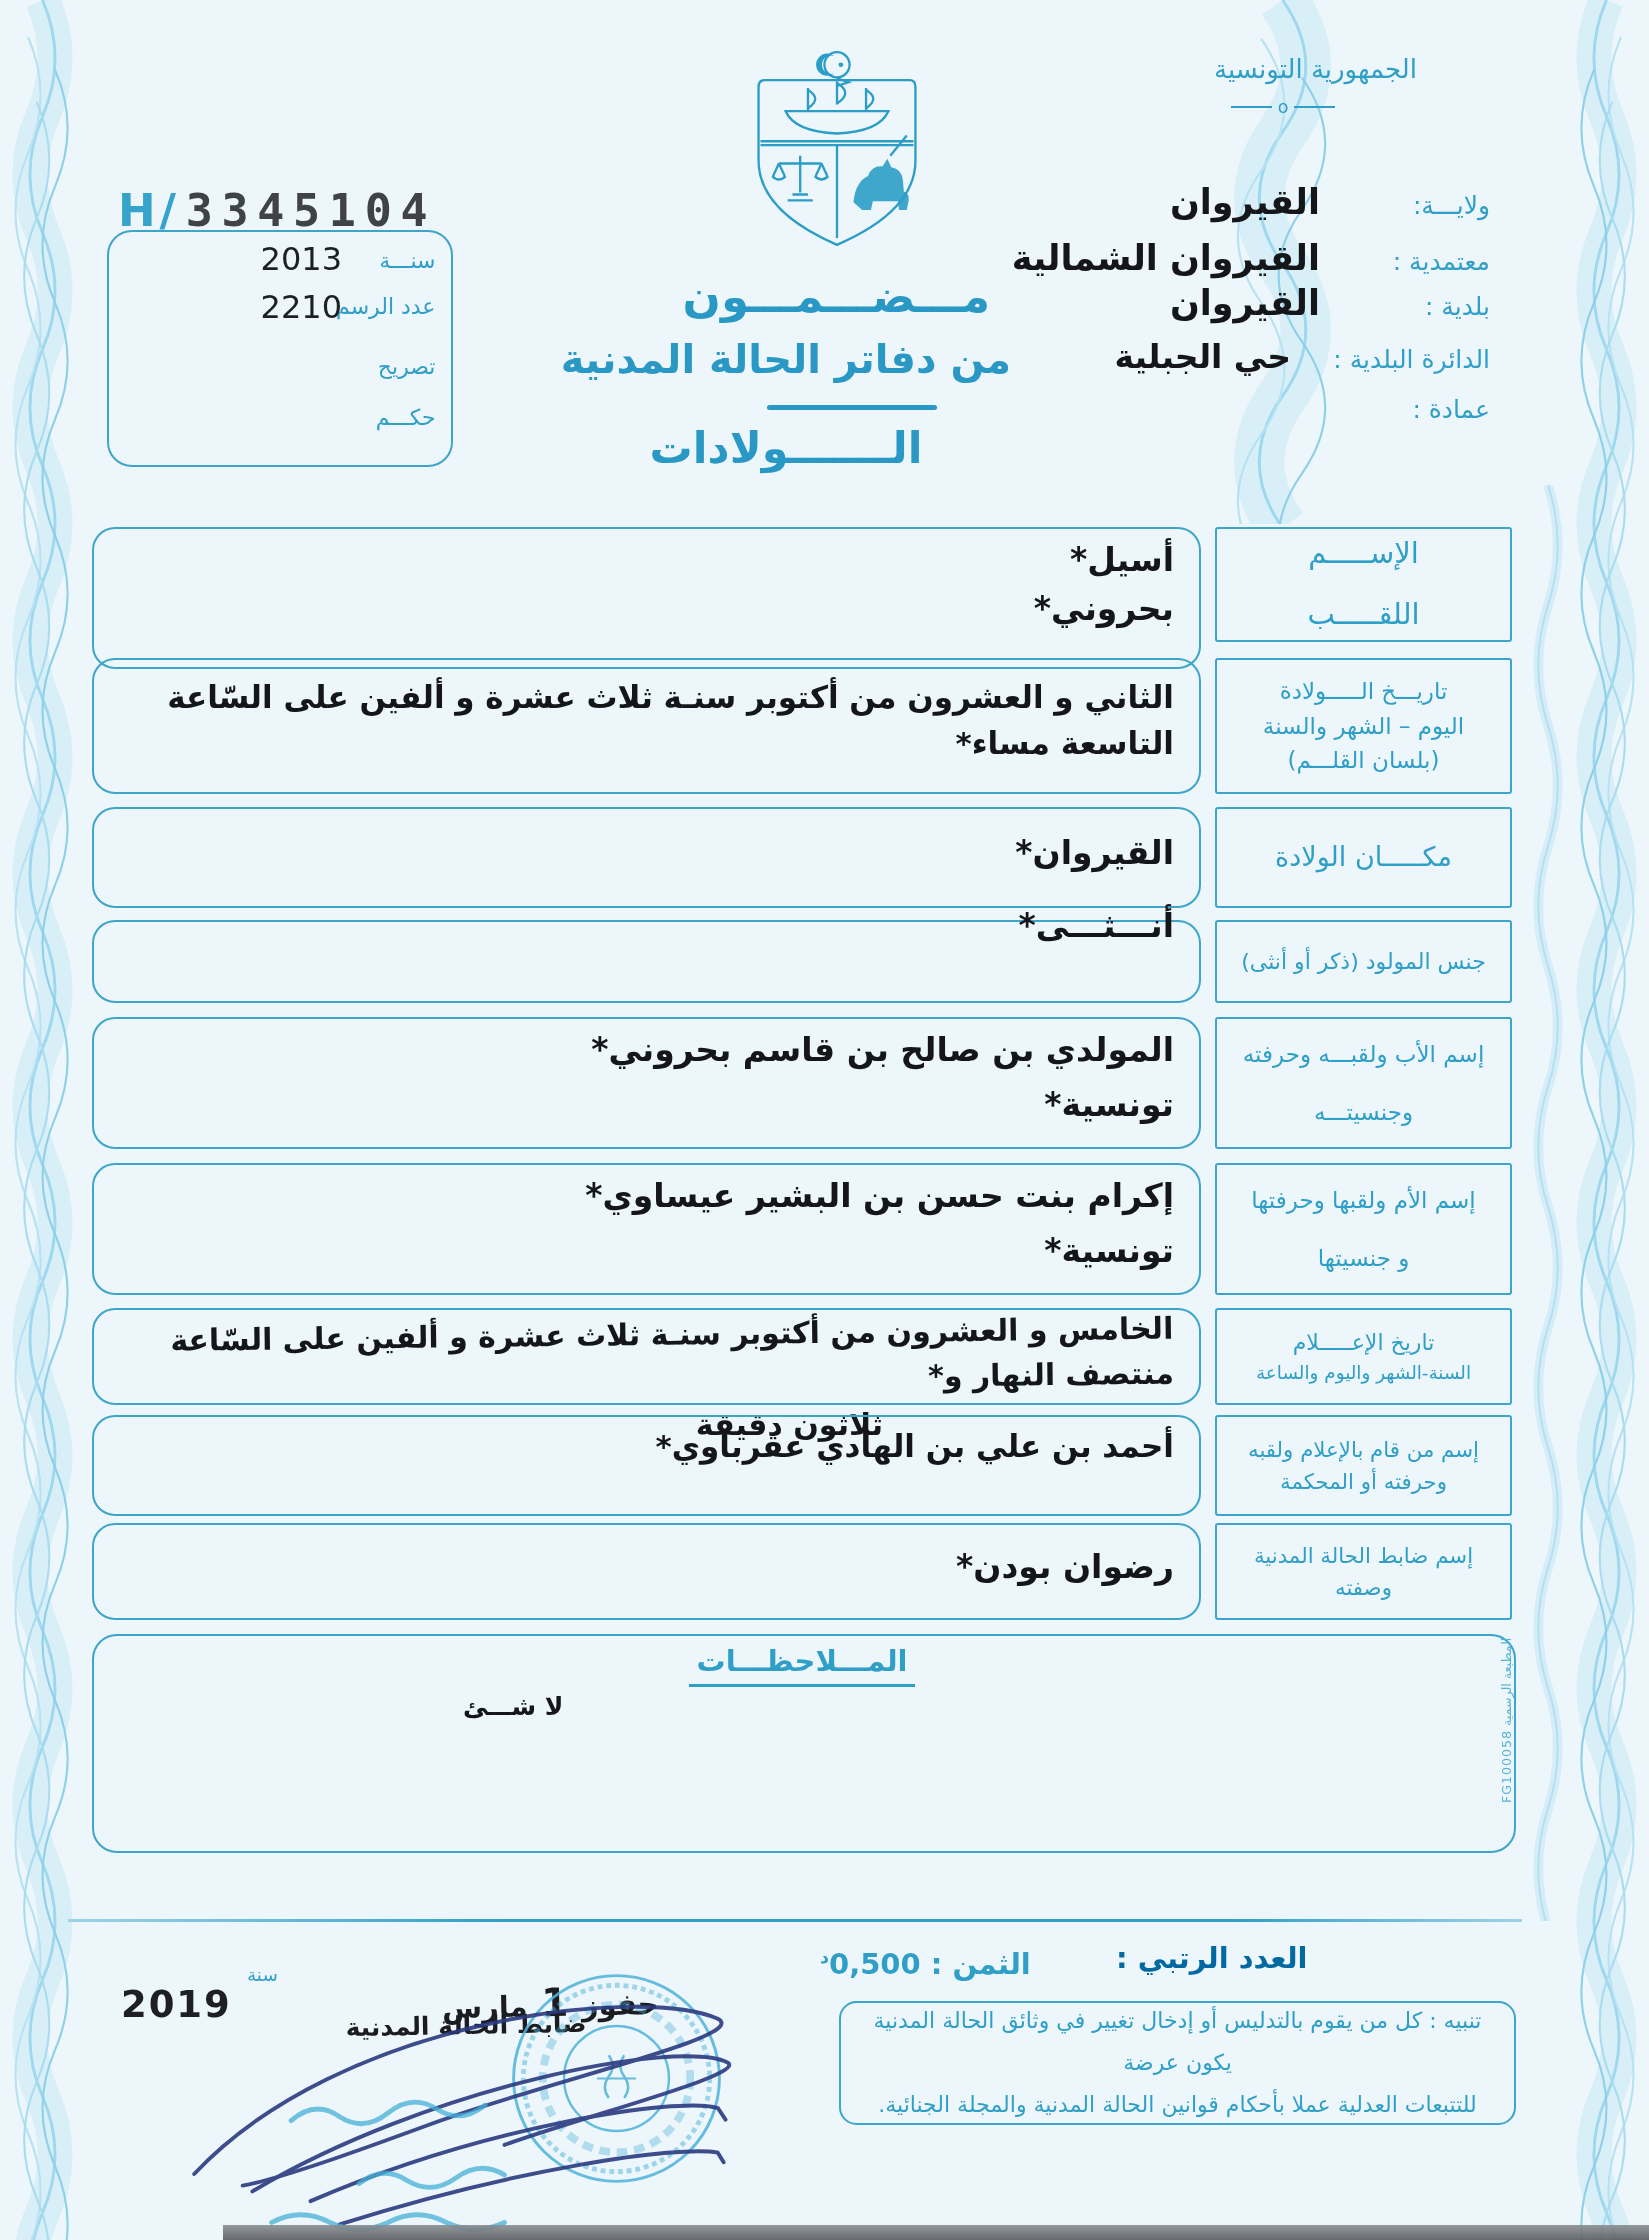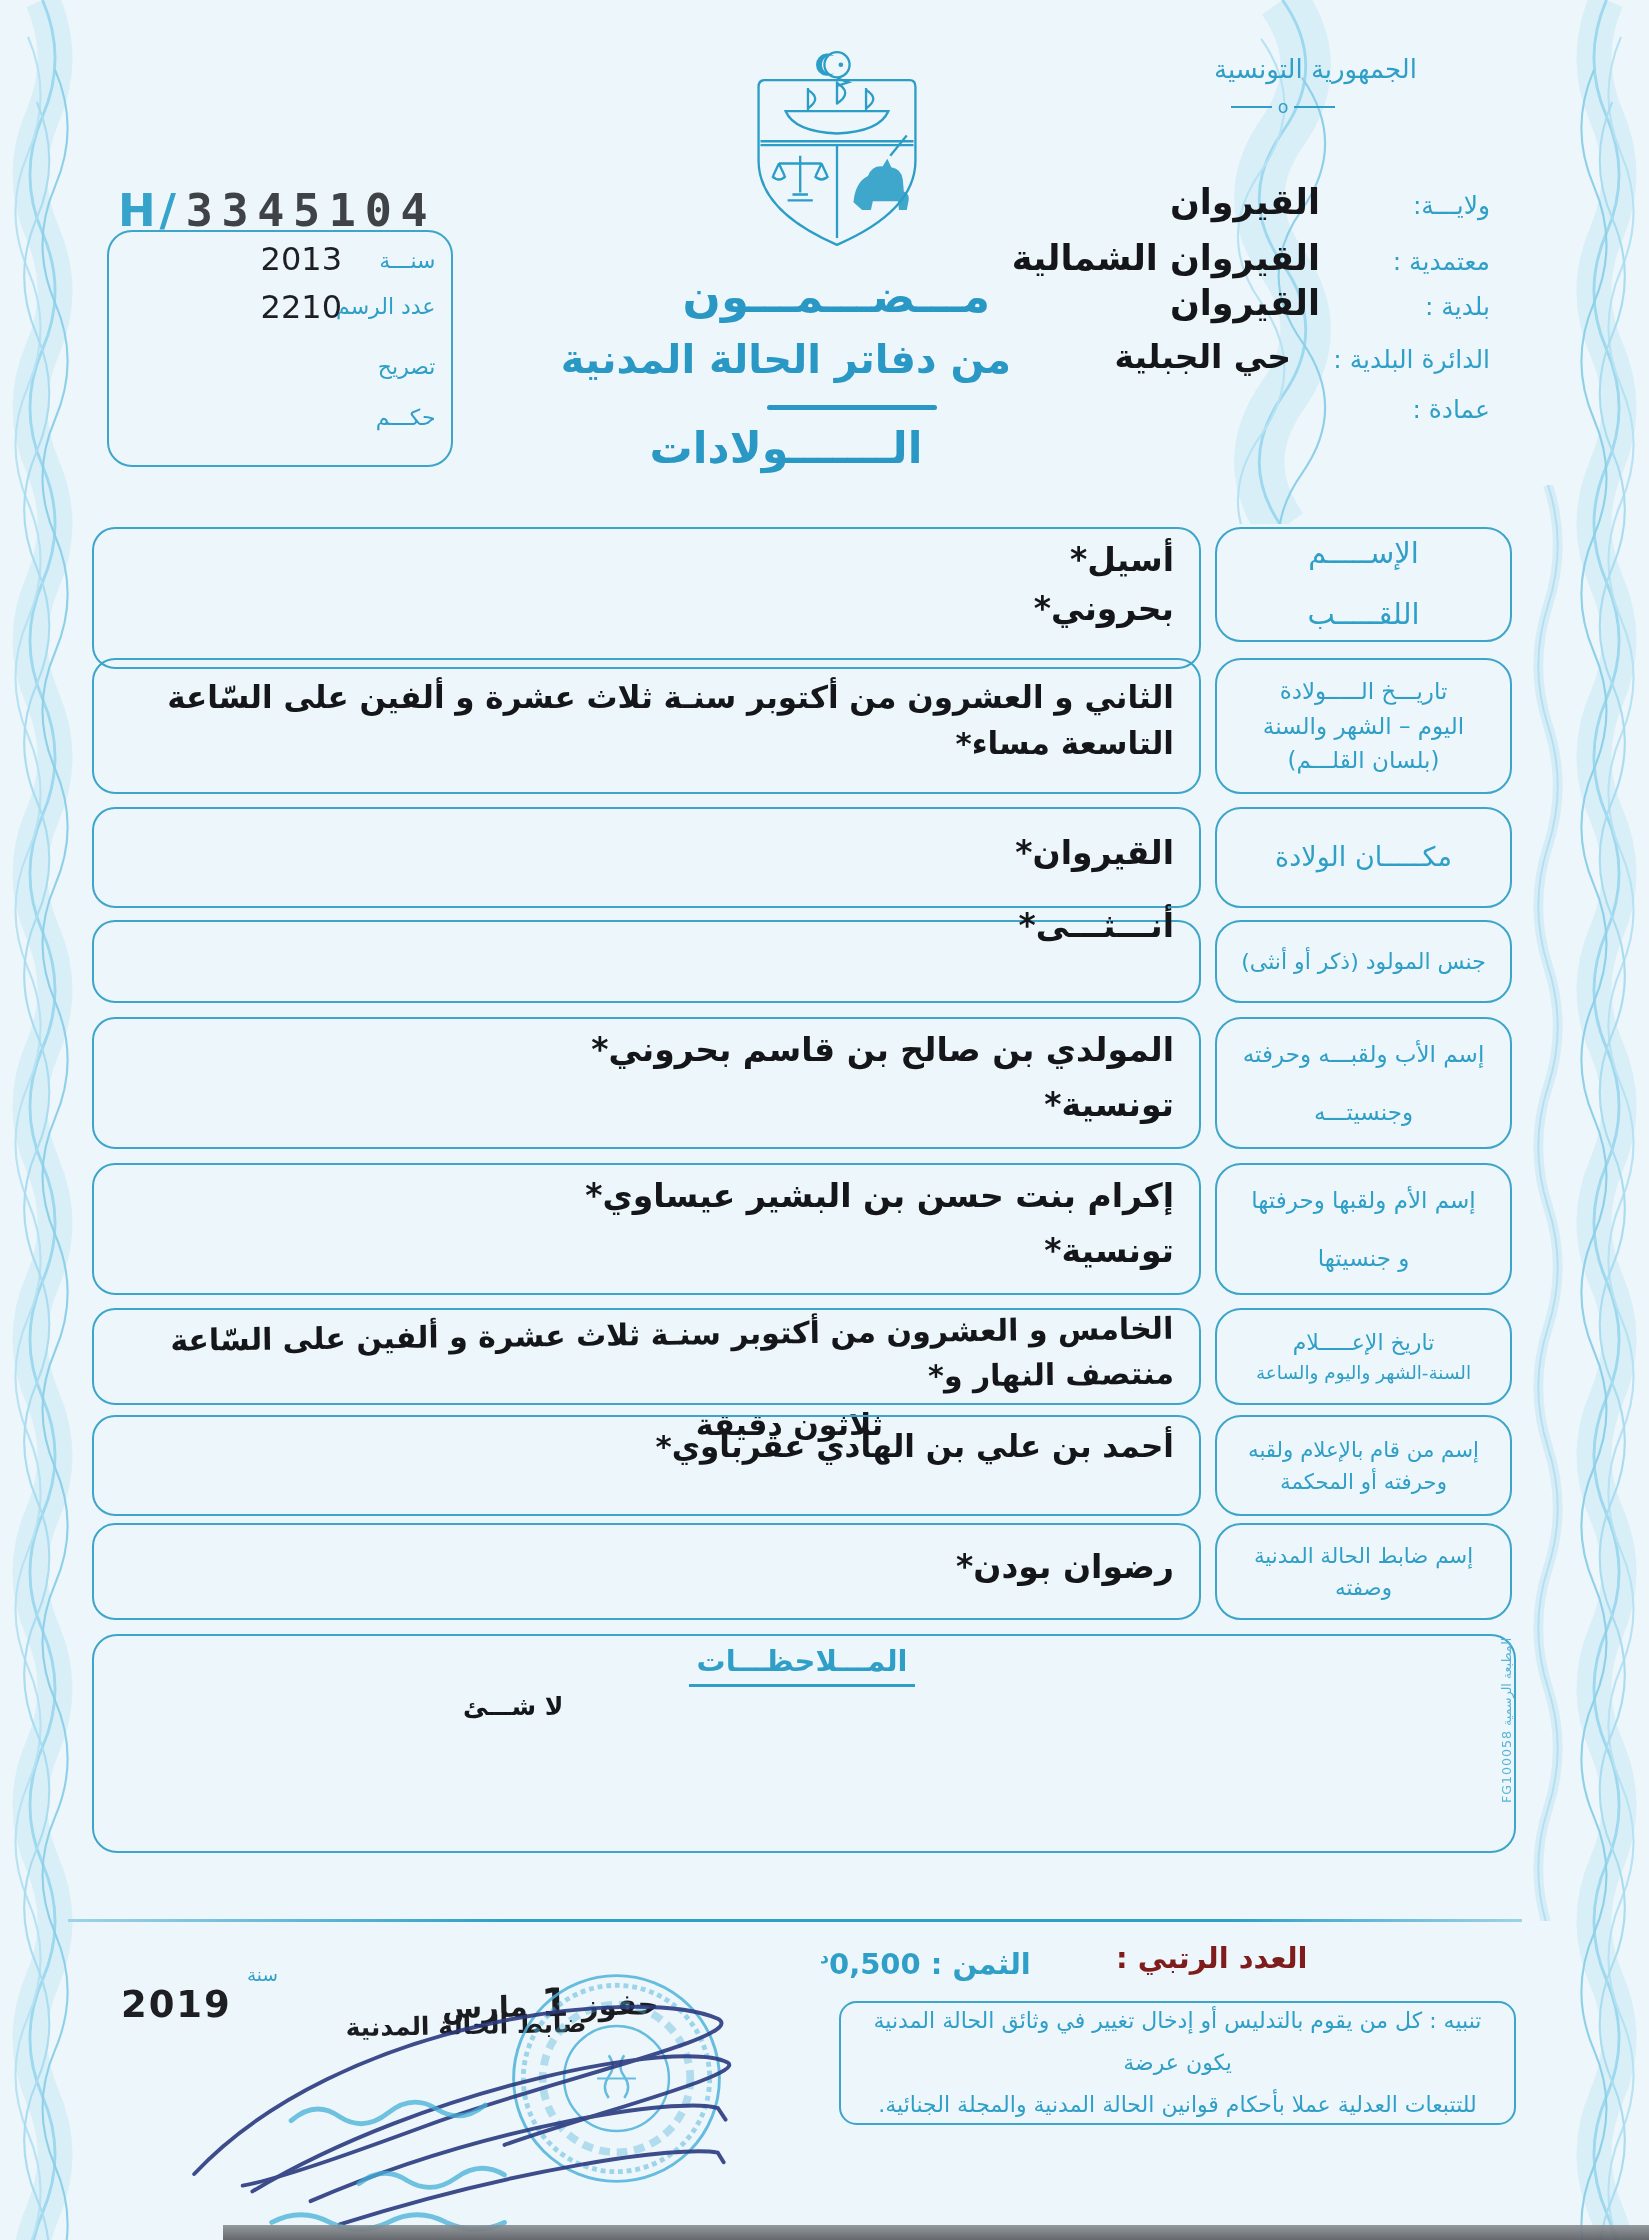--- a/index.html
+++ b/index.html
@@ -26,30 +26,30 @@
   .hrow{display:flex;direction:rtl;align-items:baseline;}
   .hlabel{flex:0 0 170px;font-size:25px;color:#2f9fc7;}
   .hvalue{font-size:35px;font-weight:bold;color:#141619;white-space:nowrap;}
   
   .title-l1{left:582px;top:270px;width:408px;text-align:right;font-size:45px;font-weight:bold;color:#2a98c4;direction:rtl;}
   .title-l2{left:553px;top:336px;width:466px;text-align:center;font-size:40px;font-weight:bold;color:#2a98c4;direction:rtl;}
   .title-underline{left:767px;top:405px;width:170px;height:4.9px;background:#2a98c4;border-radius:2.9px;}
   .title-l3{left:582px;top:423px;width:408px;text-align:center;font-size:43px;font-weight:bold;color:#2a98c4;direction:rtl;}
   
   .vbox{position:absolute;left:92px;width:1109px;border:2.9px solid #3da5c9;border-radius:23px;direction:rtl;padding:5.8px 25px 0 19.4px;box-sizing:border-box;overflow:visible;}
-  .lbox{position:absolute;left:1215px;width:297px;border:2.9px solid #3da5c9;border-radius:26px;display:flex;flex-direction:column;justify-content:center;align-items:center;text-align:center;direction:rtl;color:#2f9fc7;box-sizing:border-box;padding:3.9px 9.7px;}
+  .lbox{position:absolute;left:1215px;width:297px;border:2.9px solid #3da5c9;border-radius:3px;display:flex;flex-direction:column;justify-content:center;align-items:center;text-align:center;direction:rtl;color:#2f9fc7;box-sizing:border-box;padding:3.9px 9.7px;}
   .vline{font-weight:bold;color:#141619;font-size:33px;line-height:1.5;}
   .lline{line-height:1.5;}
   .note-box{left:92px;top:1634px;width:1420px;height:215px;border:2.9px solid #3da5c9;border-radius:25px;}
   .note-title{position:absolute;left:514px;top:7.8px;width:388px;text-align:center;font-size:29px;font-weight:bold;color:#2f9fc7;direction:rtl;}
   .note-title span{border-bottom:3.4px solid #2f9fc7;padding:0 7.8px 5.8px;}
   .note-text{position:absolute;left:369px;top:56px;font-size:25px;font-weight:bold;color:#141619;direction:rtl;}
   
   .footer-line{left:68px;top:1919px;width:1454px;height:3.4px;background:linear-gradient(90deg,#9ed3e8,#2f9fc7 30%,#2f9fc7 80%,#9ed3e8);}
-  .ordinal{left:1116px;top:1941px;font-size:29px;font-weight:bold;color:#7f1d1d;direction:rtl;text-align:right;}
+  .ordinal{left:1116px;top:1941px;font-size:29px;font-weight:bold;color:#0369a1;direction:rtl;text-align:right;}
   .price{left:820px;top:1947px;font-size:29px;font-weight:bold;color:#2f9fc7;direction:rtl;}
   .price sup{font-size:17.5px;}
   .notice{left:839px;top:2001px;width:677px;height:124px;border:2.4px solid #3da5c9;border-radius:17.5px;direction:rtl;color:#2f9fc7;
           display:flex;flex-direction:column;justify-content:center;text-align:center;font-size:22px;line-height:1.9;box-sizing:border-box;padding:5.8px 19.4px;}
   .year-label{left:247px;top:1964px;font-size:18.4px;color:#2f9fc7;}
   .year-value{left:121px;top:1983px;font-size:37px;font-weight:bold;color:#1d1f22;letter-spacing:1.9px;}
   .date-stamp{left:442px;top:1980px;display:flex;direction:rtl;align-items:baseline;gap:13.6px;color:#1b1c1f;transform:rotate(-1deg);}
   .date-stamp .p{font-size:29px;font-weight:bold;}
   .date-stamp .d{font-size:39px;font-weight:bold;}
   .date-stamp .m{font-size:29px;font-weight:bold;}

